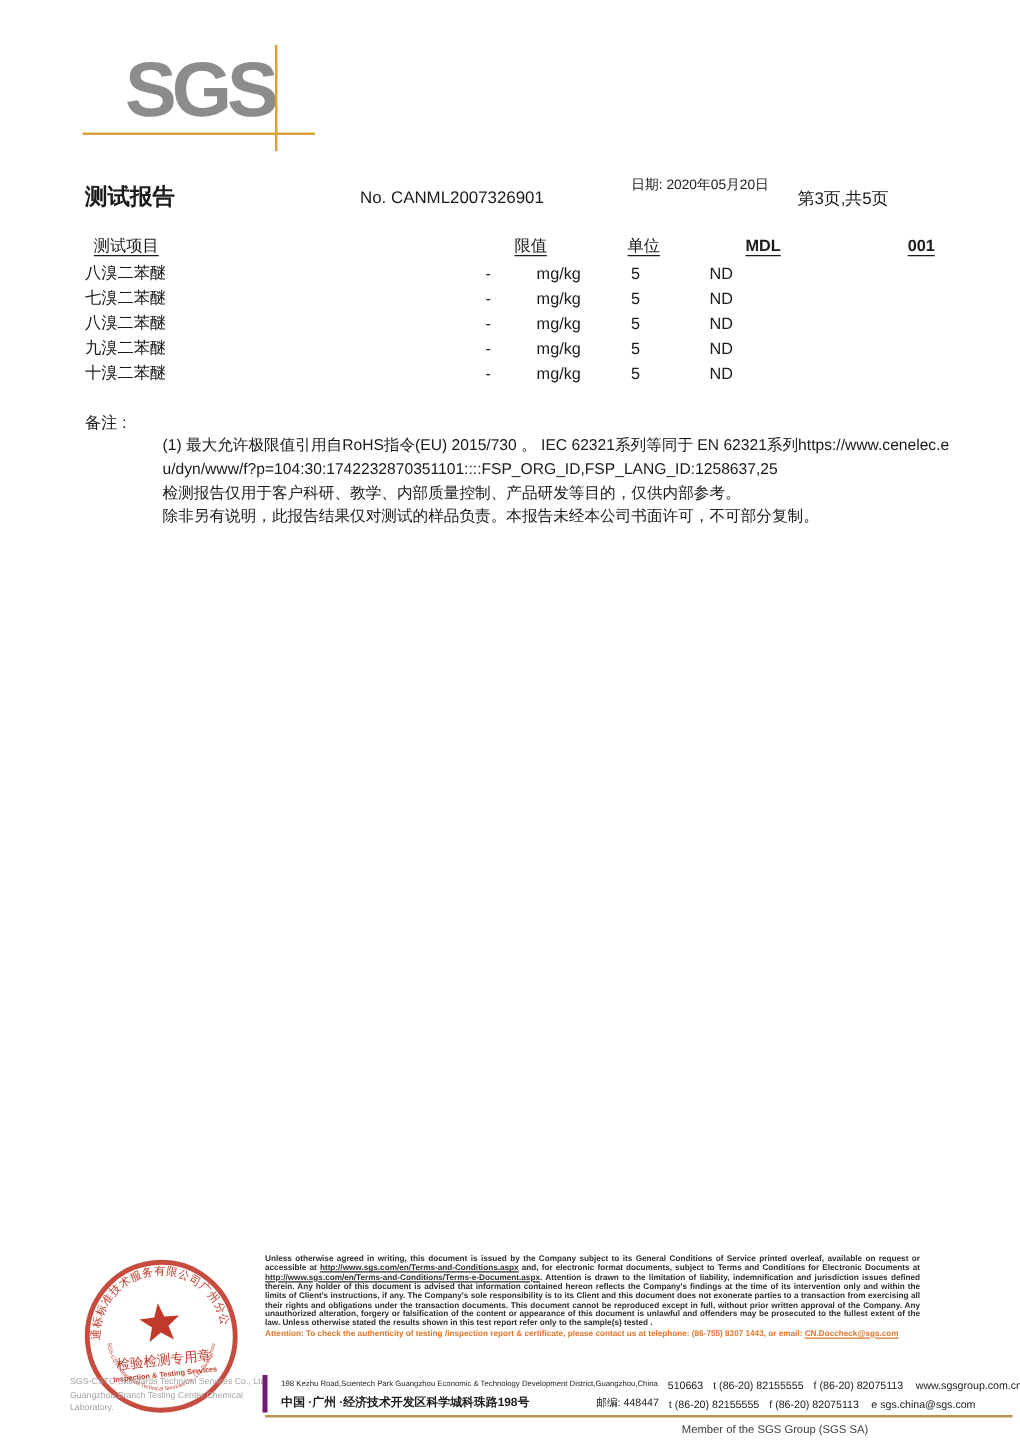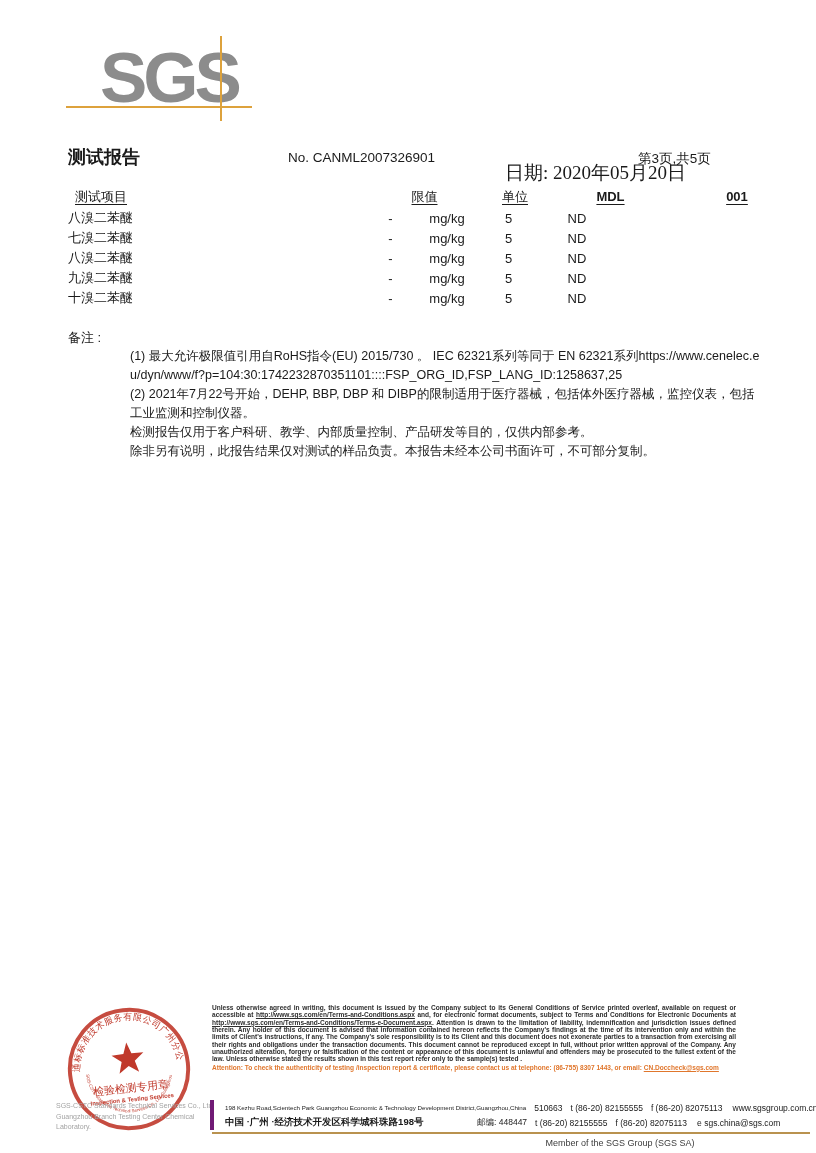--- a/index.html
+++ b/index.html
@@ -1,29 +1,29 @@
 <!DOCTYPE html>
 <html><head>
 <meta charset="utf-8">
 <style>
   html,body{margin:0;padding:0;background:#ffffff;}
   .page{position:relative;width:816px;height:1153px;background:#fff;overflow:hidden;
         font-family:"Liberation Sans","DejaVu Sans",sans-serif;color:#1a1a1a;}
   .abs{position:absolute;}
 
   
-  .logo-text{left:100px;top:42px;font-size:71px;font-weight:bold;color:#8c8c8c;
+  .logo-text{left:100px;top:42px;font-size:62px;font-weight:bold;color:#8c8c8c;
              letter-spacing:-4px;line-height:1;font-family:"Liberation Sans",sans-serif;}
   .logo-hline{left:66px;top:106px;width:186px;height:2px;background:#dda23c;}
   .logo-vline{left:220px;top:36px;width:2px;height:85px;background:#dda23c;}
 
   
   .report-title{left:68px;top:145px;font-size:18px;font-weight:bold;}
   .report-no{left:288px;top:150px;font-size:13.5px;}
-  .report-date{left:505px;top:160px;font-size:19px;font-family:Liberation Serif, serif;}
+  .report-date{left:505px;top:140px;font-size:11px;}
   .report-page{left:638px;top:150px;font-size:13.5px;}
 
   
   .rtable{left:68px;top:185px;width:545px;font-size:13px;}
   .trow{display:grid;grid-template-columns:295px 55px 58px 65px 72px;height:20px;align-items:center;}
   .trow.head{height:23px;gap:34px;}
   .c-item{text-align:left;}
   .c-mid{text-align:center;}
   .head .hd{text-decoration:underline;text-underline-offset:3px;}
   .head .c-item .hd{margin-left:7px;}
@@ -116,21 +116,20 @@
       <div class="c-mid">-</div>
       <div class="c-mid">mg/kg</div>
       <div class="c-mid">5</div>
       <div class="c-mid">ND</div>
     </div>
   </div>
 
   <div class="abs remark-label">备注 :</div>
   <div class="abs remarks">
     <div class="remark-item">(1) 最大允许极限值引用自RoHS指令(EU) 2015/730 。 IEC 62321系列等同于 EN 62321系列https://www.cenelec.eu/dyn/www/f?p=104:30:1742232870351101::::FSP_ORG_ID,FSP_LANG_ID:1258637,25</div>
-    <div class="remark-item">(2) 2021年7月22号开始，DEHP, BBP, DBP 和 DIBP的限制适用于医疗器械，包括体外医疗器械，监控仪表，包括工业监测和控制仪器。</div>
     <div class="remark-item tail">检测报告仅用于客户科研、教学、内部质量控制、产品研发等目的，仅供内部参考。</div>
     <div class="remark-item tail">除非另有说明，此报告结果仅对测试的样品负责。本报告未经本公司书面许可，不可部分复制。</div>
   </div>
 
   <div class="abs stamp">
     <svg viewBox="0 0 140 140" width="138" height="138">
       <circle cx="70" cy="70" r="60" fill="none" stroke="#c0392b" stroke-width="4" opacity="0.9"></circle>
       <path id="arcTop" d="M 70 70 m -50 0 a 50 50 0 1 1 100 0" fill="none"></path>
       <path id="arcBottom" d="M 26 70 A 44 44 0 0 0 114 70" fill="none"></path>
       <polygon class="red" points="70,43 74.1,54.3 86.2,54.7 76.7,62.2 80,73.8 70,67 60,73.8 63.3,62.2 53.8,54.7 65.9,54.3"></polygon>

